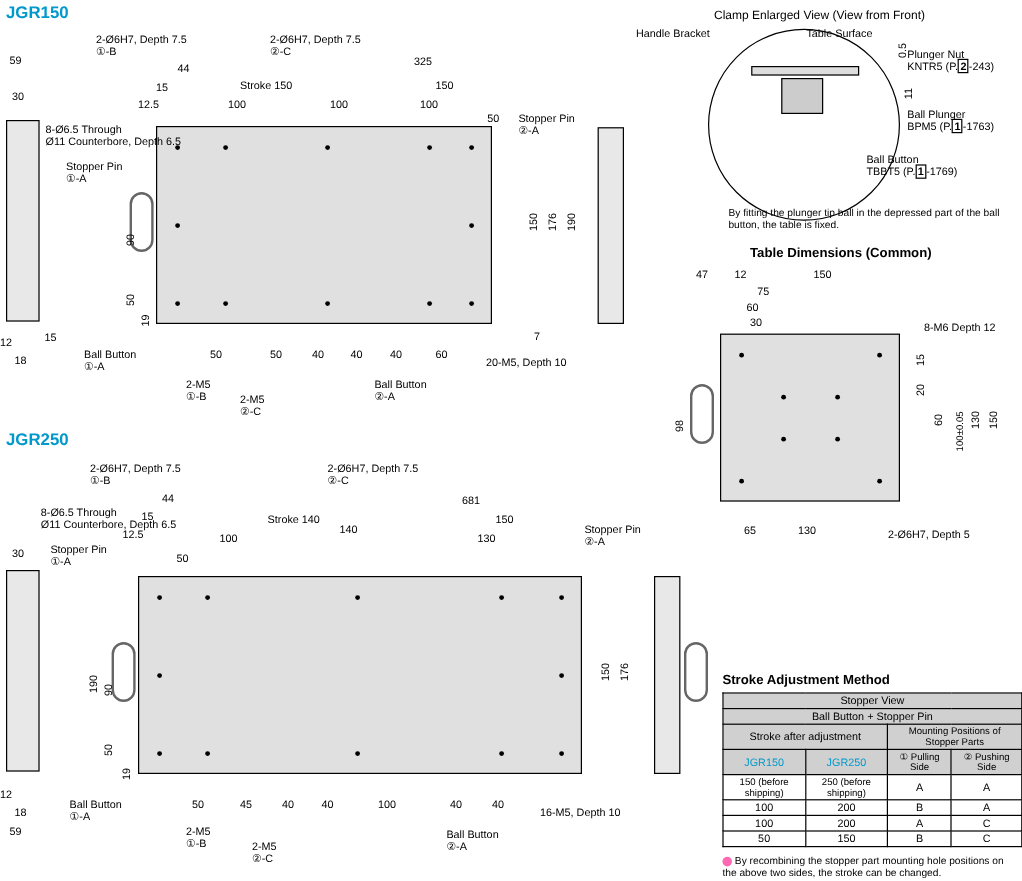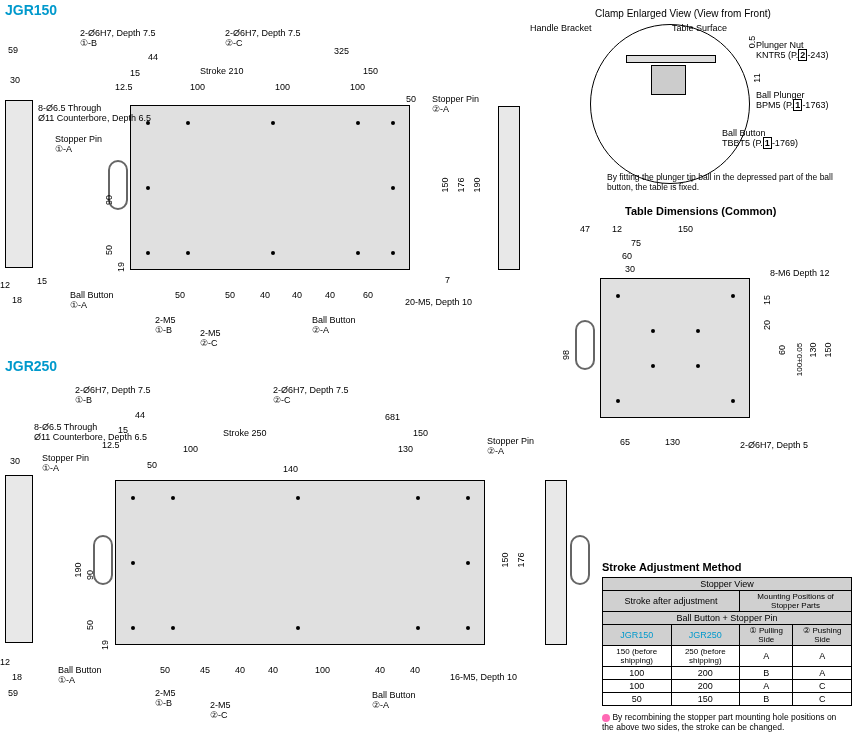--- a/index.html
+++ b/index.html
@@ -164,22 +164,22 @@
 </div>
 <div class="callout" style="left:200px; top:328px;">
   <span>2-M5</span><br>
   <span>②-C</span>
 </div>
 <div class="callout" style="left:405px; top:297px;">20-M5, Depth 10</div>
 
 <div class="dim-label" style="left:148px; top:52px;">44</div>
 <div class="dim-label" style="left:130px; top:68px;">15</div>
 <div class="dim-label" style="left:115px; top:82px;">12.5</div>
-<div class="dim-label" style="left:334px; top:46px;text-align:right;">325</div>
-<div class="dim-label" style="left:200px; top:66px;">Stroke 210</div>
+<div class="dim-label" style="left:345px; top:46px;text-align:right;">325</div>
+<div class="dim-label" style="left:200px; top:66px;">Stroke 150</div>
 <div class="dim-label" style="left:363px; top:66px;">150</div>
 <div class="dim-label" style="left:190px; top:82px;">100</div>
 <div class="dim-label" style="left:275px; top:82px;">100</div>
 <div class="dim-label" style="left:350px; top:82px;">100</div>
 <div class="dim-label" style="left:406px; top:94px;">50</div>
 <div class="dim-label" style="left:104px; top:195px; transform:rotate(-90deg);">90</div>
 <div class="dim-label" style="left:104px; top:245px; transform:rotate(-90deg);">50</div>
 <div class="dim-label" style="left:116px; top:262px; transform:rotate(-90deg);">19</div>
 <div class="dim-label" style="left:175px; top:290px;">50</div>
 <div class="dim-label" style="left:225px; top:290px;">50</div>
@@ -306,24 +306,24 @@
 <div class="callout" style="left:210px; top:700px;">
   <span>2-M5</span><br>
   <span>②-C</span>
 </div>
 <div class="callout" style="left:450px; top:672px;">16-M5, Depth 10</div>
 
 <div class="dim-label" style="left:135px; top:410px;">44</div>
 <div class="dim-label" style="left:118px; top:425px;">15</div>
 <div class="dim-label" style="left:102px; top:440px;">12.5</div>
 <div class="dim-label" style="left:385px; top:412px;">681</div>
-<div class="dim-label" style="left:223px; top:428px;">Stroke 250</div>
+<div class="dim-label" style="left:223px; top:428px;">Stroke 140</div>
 <div class="dim-label" style="left:413px; top:428px;">150</div>
 <div class="dim-label" style="left:183px; top:444px;">100</div>
-<div class="dim-label" style="left:283px; top:464px;">140</div>
+<div class="dim-label" style="left:283px; top:436px;">140</div>
 <div class="dim-label" style="left:398px; top:444px;">130</div>
 <div class="dim-label" style="left:147px; top:460px;">50</div>
 <div class="dim-label" style="left:70px; top:565px; transform:rotate(-90deg);">190</div>
 <div class="dim-label" style="left:85px; top:570px; transform:rotate(-90deg);">90</div>
 <div class="dim-label" style="left:85px; top:620px; transform:rotate(-90deg);">50</div>
 <div class="dim-label" style="left:100px; top:640px; transform:rotate(-90deg);">19</div>
 <div class="dim-label" style="left:160px; top:665px;">50</div>
 <div class="dim-label" style="left:200px; top:665px;">45</div>
 <div class="dim-label" style="left:235px; top:665px;">40</div>
 <div class="dim-label" style="left:268px; top:665px;">40</div>
@@ -333,26 +333,26 @@
 <div class="dim-label" style="left:497px; top:555px; transform:rotate(-90deg);">150</div>
 <div class="dim-label" style="left:513px; top:555px; transform:rotate(-90deg);">176</div>
 
 <div class="section-title" style="left:602px; top:561px; color:#000;">Stroke Adjustment Method</div>
 <table class="stroke-table" style="left:602px; top:577px;">
   <tbody>
       <tr>
         <th colspan="4">Stopper View</th>
       </tr>
   <tr>
+        <th colspan="4">Ball Button + Stopper Pin</th>
+      </tr>
+  <tr>
     <th colspan="2">Stroke after adjustment</th>
     <th colspan="2" style="font-size:8px;">Mounting Positions of Stopper Parts</th>
   </tr>
-  <tr>
-        <th colspan="4">Ball Button + Stopper Pin</th>
-      </tr>
   <tr>
     <th class="blue-cell">JGR150</th>
     <th class="blue-cell">JGR250</th>
     <th style="font-size:8px;">① Pulling Side</th>
     <th style="font-size:8px;">② Pushing Side</th>
   </tr>
   <tr>
     <td style="font-size:8px;">150 (before shipping)</td>
     <td style="font-size:8px;">250 (before shipping)</td>
     <td>A</td>

